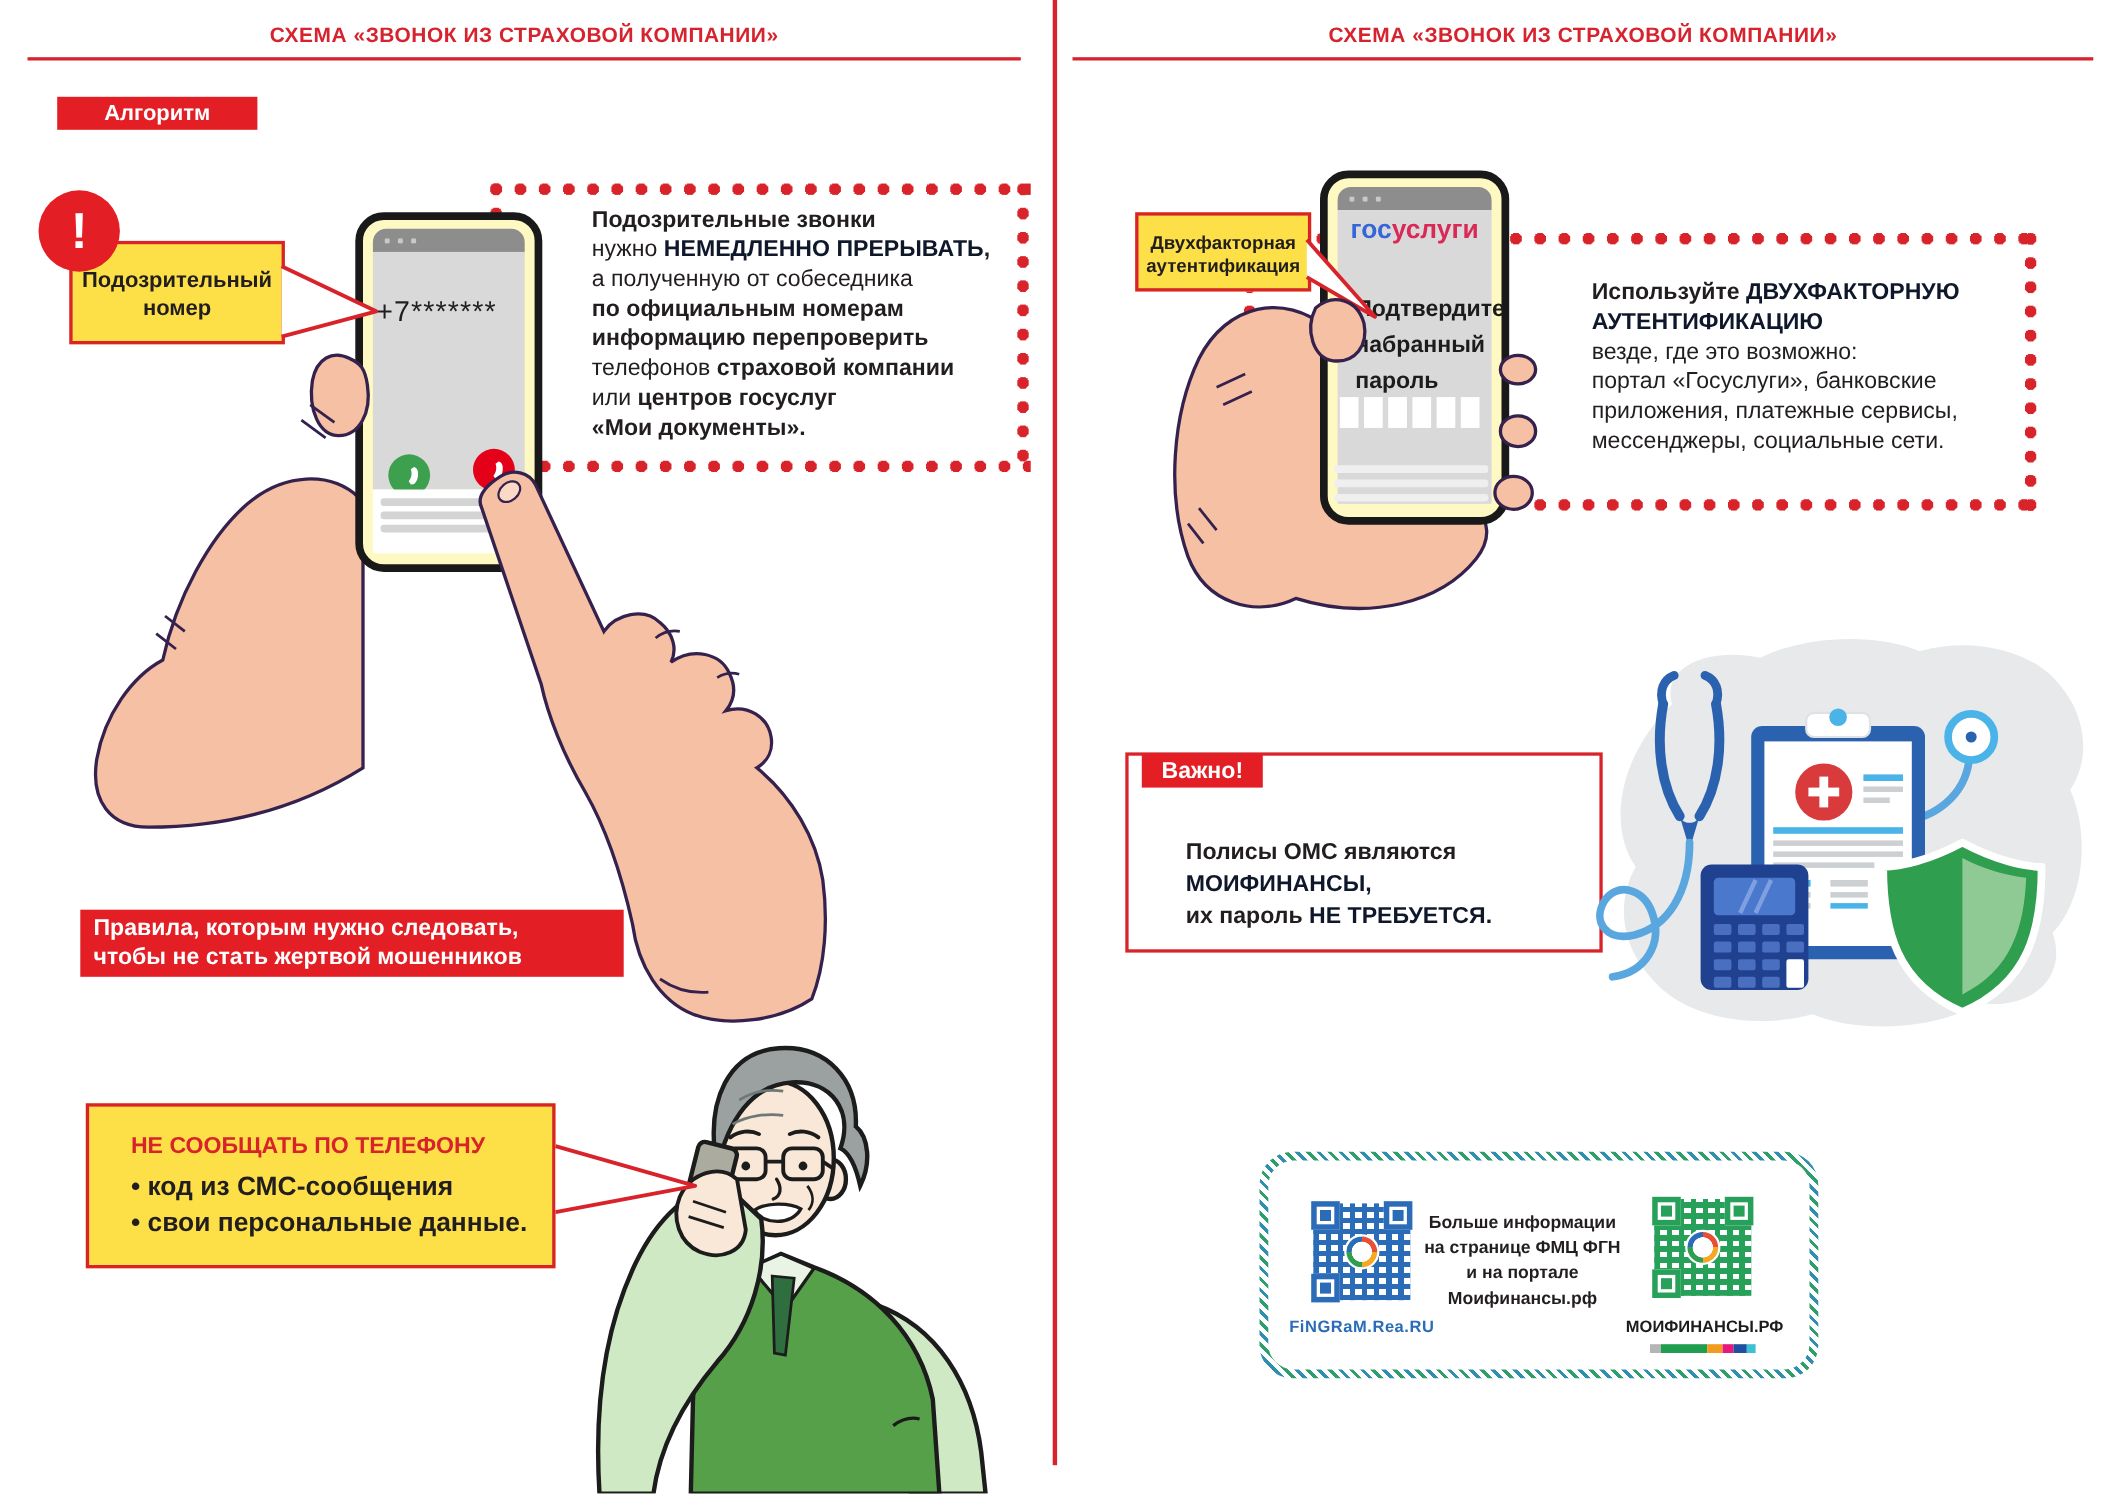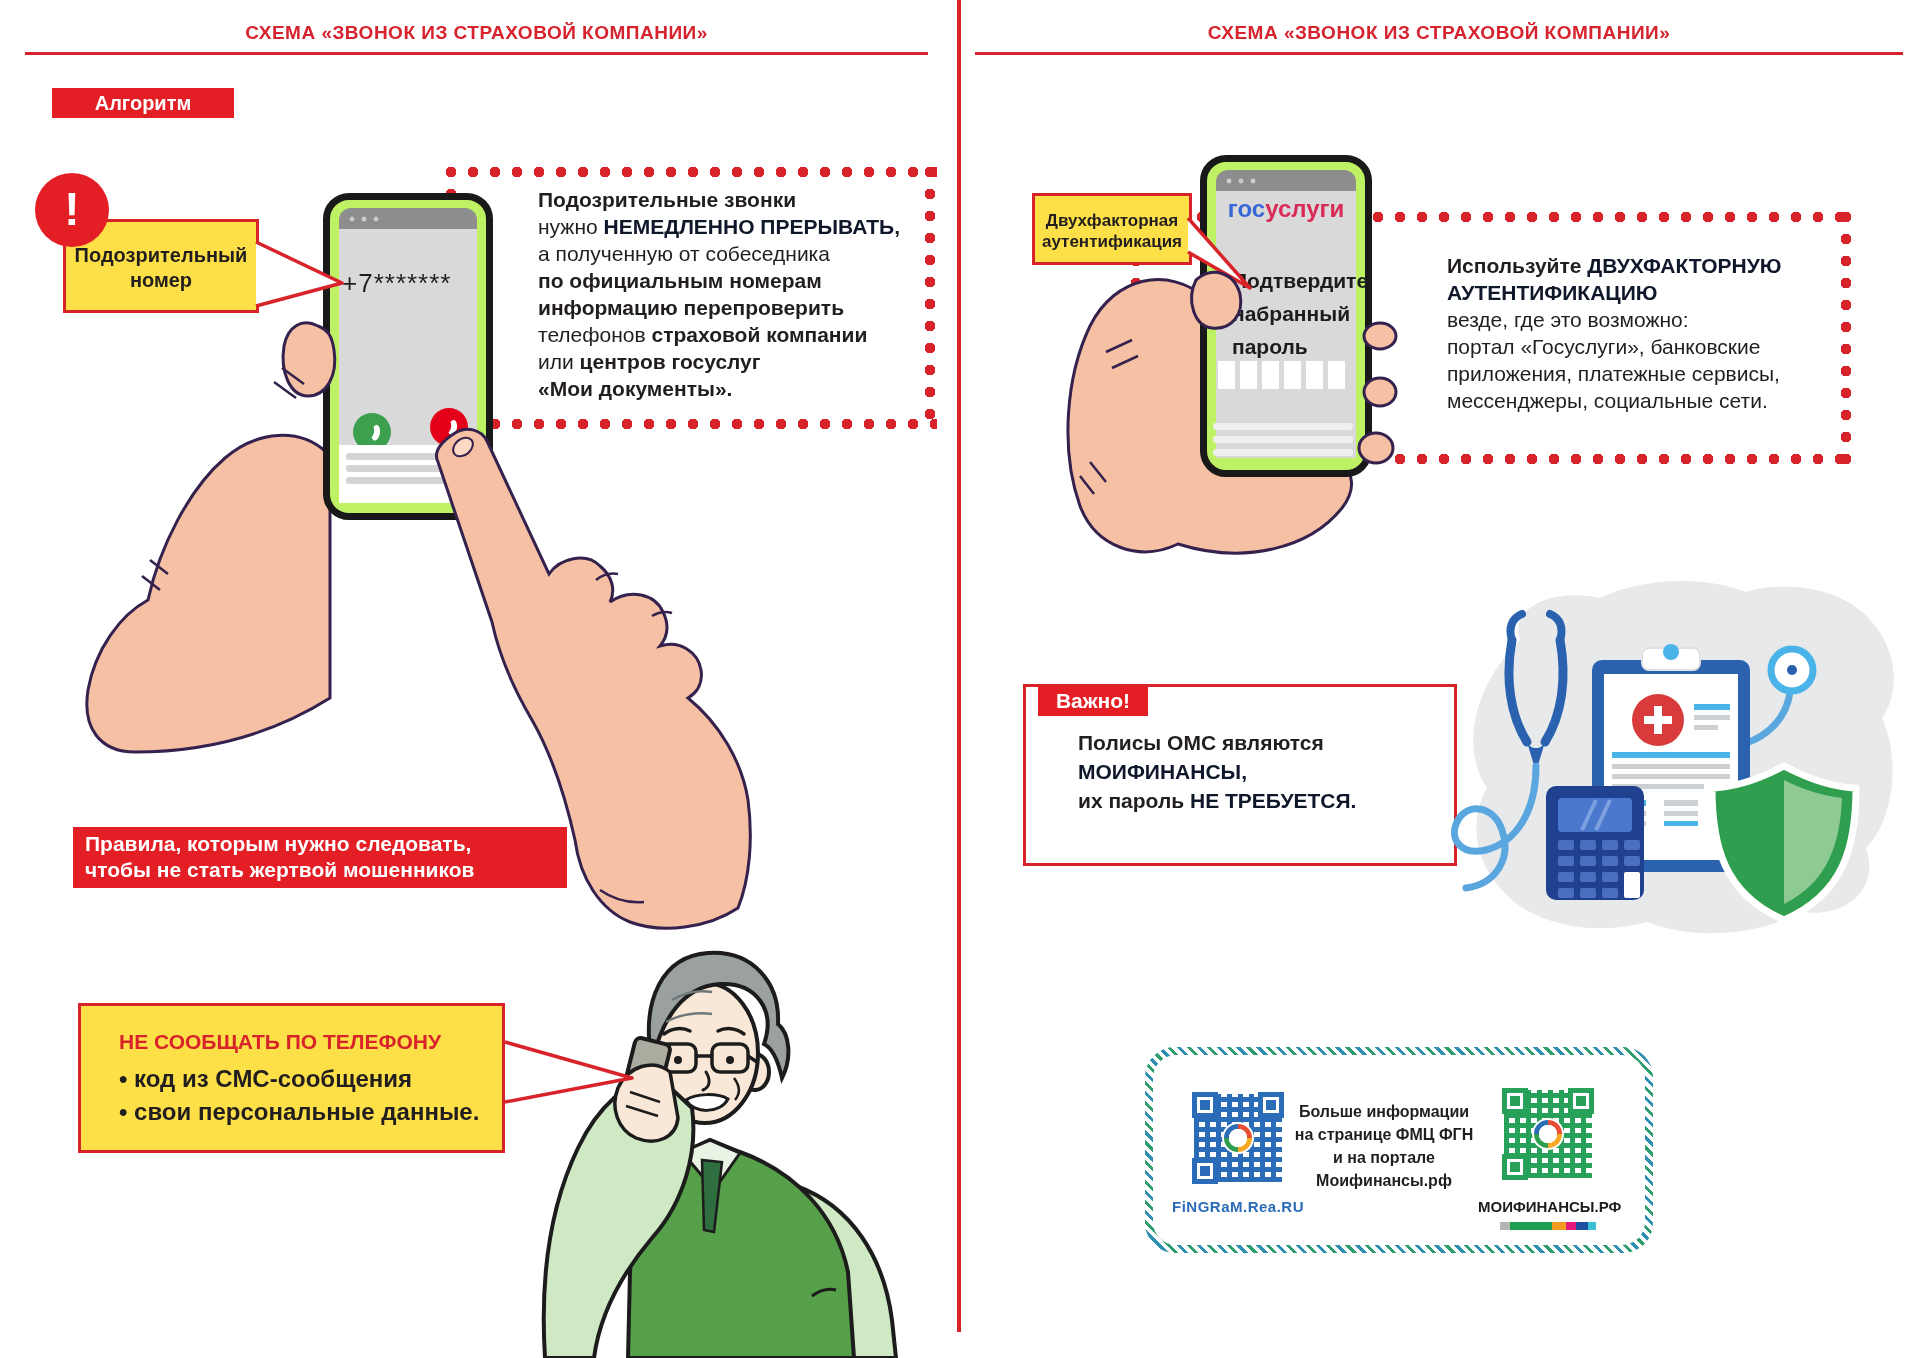--- a/index.html
+++ b/index.html
@@ -29,21 +29,21 @@
   .b{font-weight:bold;} .rb{font-weight:bold;color:#0f172a;}
   
   .callout{background:#fde047;border:3.5px solid #d8232a;z-index:4;box-sizing:border-box;}
   #callout-suspicious{left:63px;top:219px;width:196px;height:94px;text-align:center;
      font-size:20px;font-weight:bold;line-height:25px;padding-top:21px;}
   #callout-2fa{left:1032px;top:193px;width:160px;height:72px;text-align:center;
      font-size:17px;font-weight:bold;line-height:21px;padding-top:14px;}
   #warn-icon{left:35px;top:173px;width:74px;height:74px;border-radius:50%;background:#e31e24;
      color:#fff;font-size:46px;font-weight:800;text-align:center;line-height:72px;z-index:6;}
   
-  .phone{background:#bef264;border:7px solid #191919;border-radius:26px;box-sizing:border-box;z-index:3;}
+  .phone{background:#fef9c3;border:7px solid #191919;border-radius:26px;box-sizing:border-box;z-index:3;}
   #phone-left{left:323px;top:193px;width:170px;height:327px;}
   #phone-right{left:1200px;top:155px;width:172px;height:322px;}
   .topbar{position:absolute;left:9px;right:9px;top:8px;height:21px;background:#8d8d8d;border-radius:12px 12px 0 0;}
   .topbar::before{content:"";position:absolute;left:10px;top:8px;width:36px;height:6px;
      background-image:radial-gradient(circle 2.6px at 3px 3px,#c9c9c9 95%,rgba(201,201,201,0) 100%);
      background-size:12px 6px;background-repeat:repeat-x;}
   #phone-left .screen{position:absolute;left:9px;right:9px;top:29px;bottom:68px;background:#d9d9d9;}
   #phone-left .white-strip{position:absolute;left:9px;right:9px;bottom:10px;height:58px;background:#fff;}
   .gline{position:absolute;left:7px;width:138px;height:7px;border-radius:3px;background:#d4d4d4;}
   #phone-left .number{position:absolute;left:12px;top:68px;font-size:26px;letter-spacing:1px;color:#221e1f;}
@@ -54,21 +54,21 @@
   #phone-right .screen{position:absolute;left:9px;right:9px;top:29px;bottom:12px;background:#d9d9d9;}
   #phone-right .logo{position:absolute;left:0;right:0;top:33px;text-align:center;font-size:24px;font-weight:bold;}
   #phone-right .logo .lb{color:#3566d8;} #phone-right .logo .lr{color:#d92a57;}
   #phone-right .confirm{position:absolute;left:25px;top:102px;font-size:21px;font-weight:bold;line-height:33px;color:#1c1c1c;}
   #phone-right .pw{position:absolute;left:11px;top:199px;display:flex;gap:5px;}
   #phone-right .pw div{width:17px;height:28px;background:#fff;}
   .wline{position:absolute;left:6px;width:140px;height:7px;border-radius:3px;background:#efefef;}
   
   #important-box{left:1023px;top:684px;width:434px;height:182px;border:3.5px solid #d8232a;box-sizing:border-box;z-index:1;background:#fff;}
   #important-badge{left:1038px;top:686px;width:110px;height:30px;line-height:30px;text-align:center;font-size:21px;z-index:2;}
-  #important-text{left:1078px;top:728px;font-size:21px;font-weight:bold;line-height:29px;z-index:2;}
+  #important-text{left:1078px;top:760px;font-size:21px;font-weight:bold;line-height:29px;z-index:2;}
   
   #footer-box{left:1145px;top:1047px;width:508px;height:206px;border-radius:30px;padding:8px;box-sizing:border-box;z-index:1;
      background:repeating-linear-gradient(45deg,#2f8fb0 0 3px,#ffffff 3px 7px,#2e9e6e 7px 10px,#ffffff 10px 14px);}
   #footer-inner{width:100%;height:100%;background:#fff;border-radius:23px;}
   .qr{z-index:2;background:#fff;}
   #qr1{left:1192px;top:1092px;width:92px;height:92px;--c:#2b6cb8;}
   #qr2{left:1502px;top:1088px;width:92px;height:92px;--c:#27a05a;}
   .qr .noise{position:absolute;inset:2px;
      background-image:repeating-linear-gradient(0deg,var(--c) 0 5px,rgba(0,0,0,0) 5px 10px),
                       repeating-linear-gradient(90deg,var(--c) 0 5px,#fff 5px 11px);}

